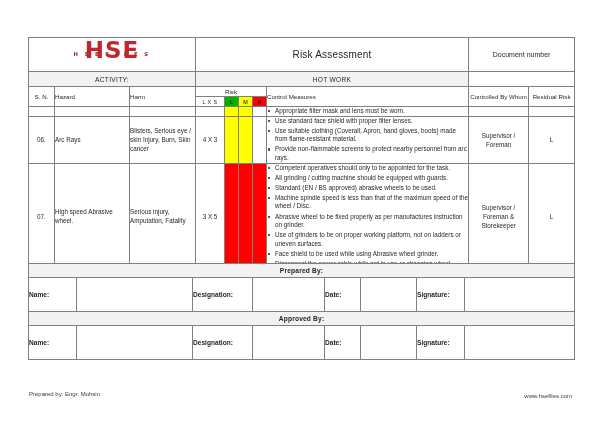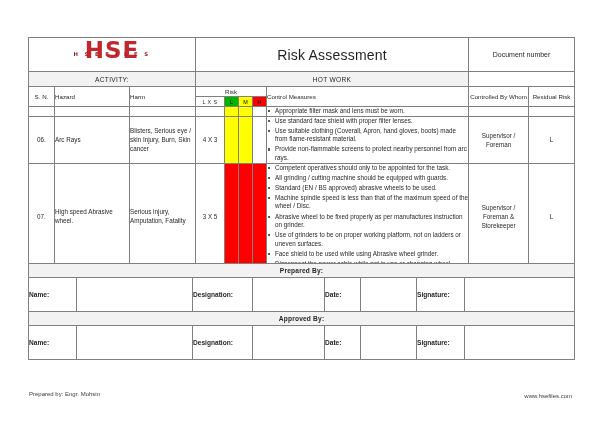--- a/index.html
+++ b/index.html
@@ -73,21 +73,21 @@
     transform: translateX(-50%);
     font-family: "DejaVu Sans", sans-serif;
     font-weight: bold;
     font-size: 5.3px;
     letter-spacing: 2.4px;
     color: #a02025;
     white-space: nowrap;
   }
   .doc-title {
     text-align: center;
-    font-size: 14px;
+    font-size: 10px;
     font-weight: bold;
     letter-spacing: 0.2px;
   }
   .doc-number {
     text-align: center;
     font-size: 7px;
     font-weight: bold;
   }
 
   

